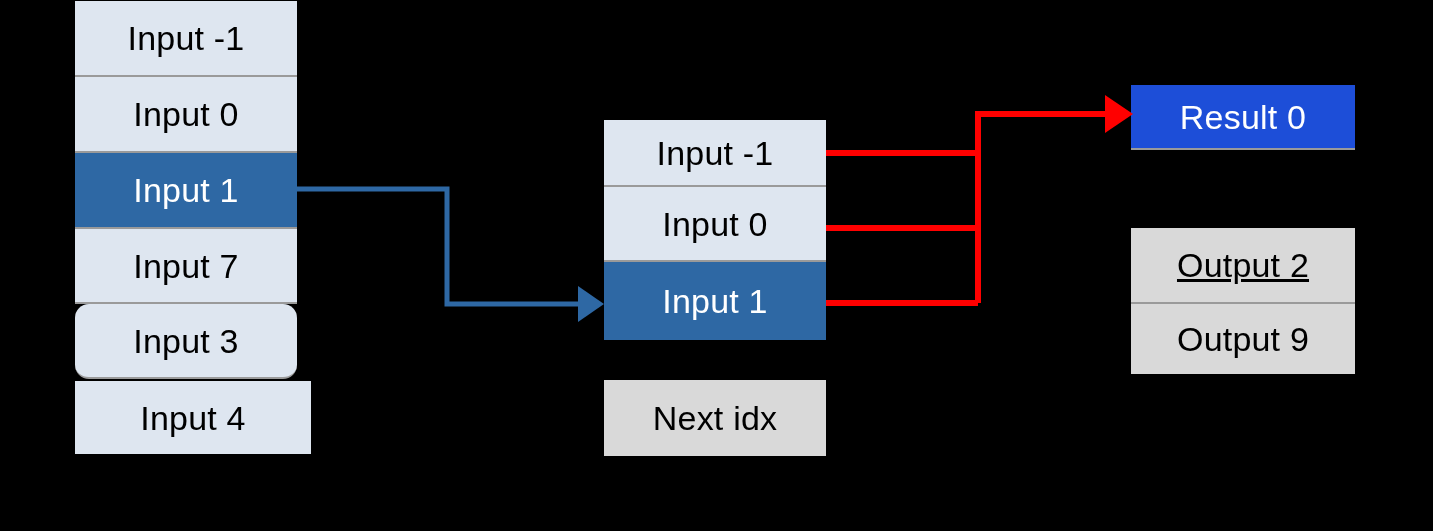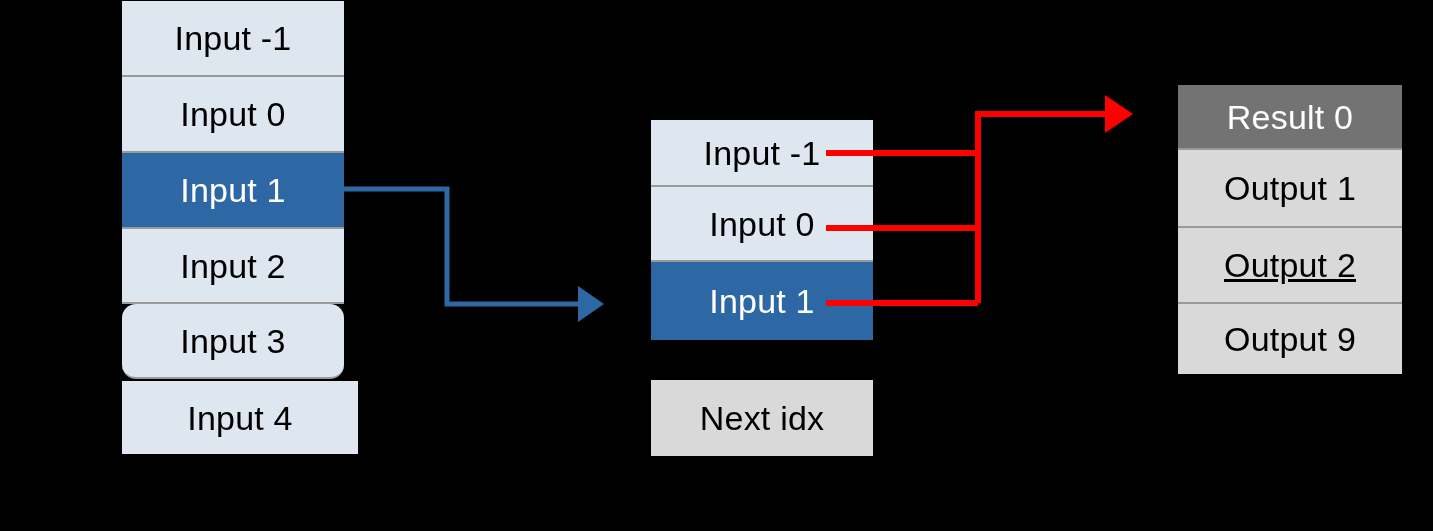--- a/index.html
+++ b/index.html
@@ -10,21 +10,20 @@
   #canvas {
     position: relative;
     width: 1433px;
     height: 531px;
     background: #000000;
     overflow: hidden;
     font-family: "Liberation Sans", sans-serif;
   }
   .stack {
     position: absolute;
-    margin-left: 47px;
   }
   .cell {
     position: absolute;
     left: 0;
     display: flex;
     align-items: center;
     justify-content: center;
     box-sizing: border-box;
     font-size: 34px;
     line-height: 1;
@@ -51,21 +50,21 @@
   }
   .cell-gray.last {
     border-bottom: none;
   }
   .cell-solo {
     background: #D9D9D9;
     color: #000000;
     border-bottom: none;
   }
   .cell-red {
-    background: #737373;
+    background: #1d4ed8;
     color: #FFFFFF;
     border-bottom: 2px solid #9A9A9A;
   }
   svg.connectors {
     position: absolute;
     left: 0;
     top: 0;
     width: 1433px;
     height: 531px;
     overflow: visible;
@@ -80,21 +79,21 @@
     <div class="cell cell-plain" style="top:0px; width:222px; height:76px;">
       <span>Input -1</span>
     </div>
     <div class="cell cell-plain" style="top:76px; width:222px; height:76px;">
       <span>Input 0</span>
     </div>
     <div class="cell cell-sel" style="top:152px; width:222px; height:76px;">
       <span>Input 1</span>
     </div>
     <div class="cell cell-plain" style="top:228px; width:222px; height:75px;">
-      <span>Input 2</span>
+      <span>Input 7</span>
     </div>
     <div class="cell cell-plain" style="top:303px; width:222px; height:75px;border-radius:14px;">
       <span>Input 3</span>
     </div>
     <div class="cell cell-plain last" style="top:380px; width:236px; height:73px;text-align:right;">
       <span>Input 4</span>
     </div>
   </div>
 
   <div class="stack" style="left:604px; top:120px; width:222px; height:220px;">
@@ -112,23 +111,20 @@
   <div class="stack" style="left:604px; top:380px; width:222px; height:76px;">
     <div class="cell cell-solo" style="top:0px; width:222px; height:76px;">
       <span>Next idx</span>
     </div>
   </div>
 
   <div class="stack" style="left:1131px; top:85px; width:224px; height:289px;">
     <div class="cell cell-red" style="top:0px; width:224px; height:65px;">
       <span>Result 0</span>
     </div>
-    <div class="cell cell-gray" style="top:65px; width:224px; height:78px;">
-      <span>Output 1</span>
-    </div>
     <div class="cell cell-gray" style="top:143px; width:224px; height:76px;text-decoration:underline;">
       <span>Output 2</span>
     </div>
     <div class="cell cell-gray last" style="top:219px; width:224px; height:70px;">
       <span>Output 9</span>
     </div>
   </div>
 
   <svg class="connectors" viewBox="0 0 1433 531" xmlns="http://www.w3.org/2000/svg">
 

